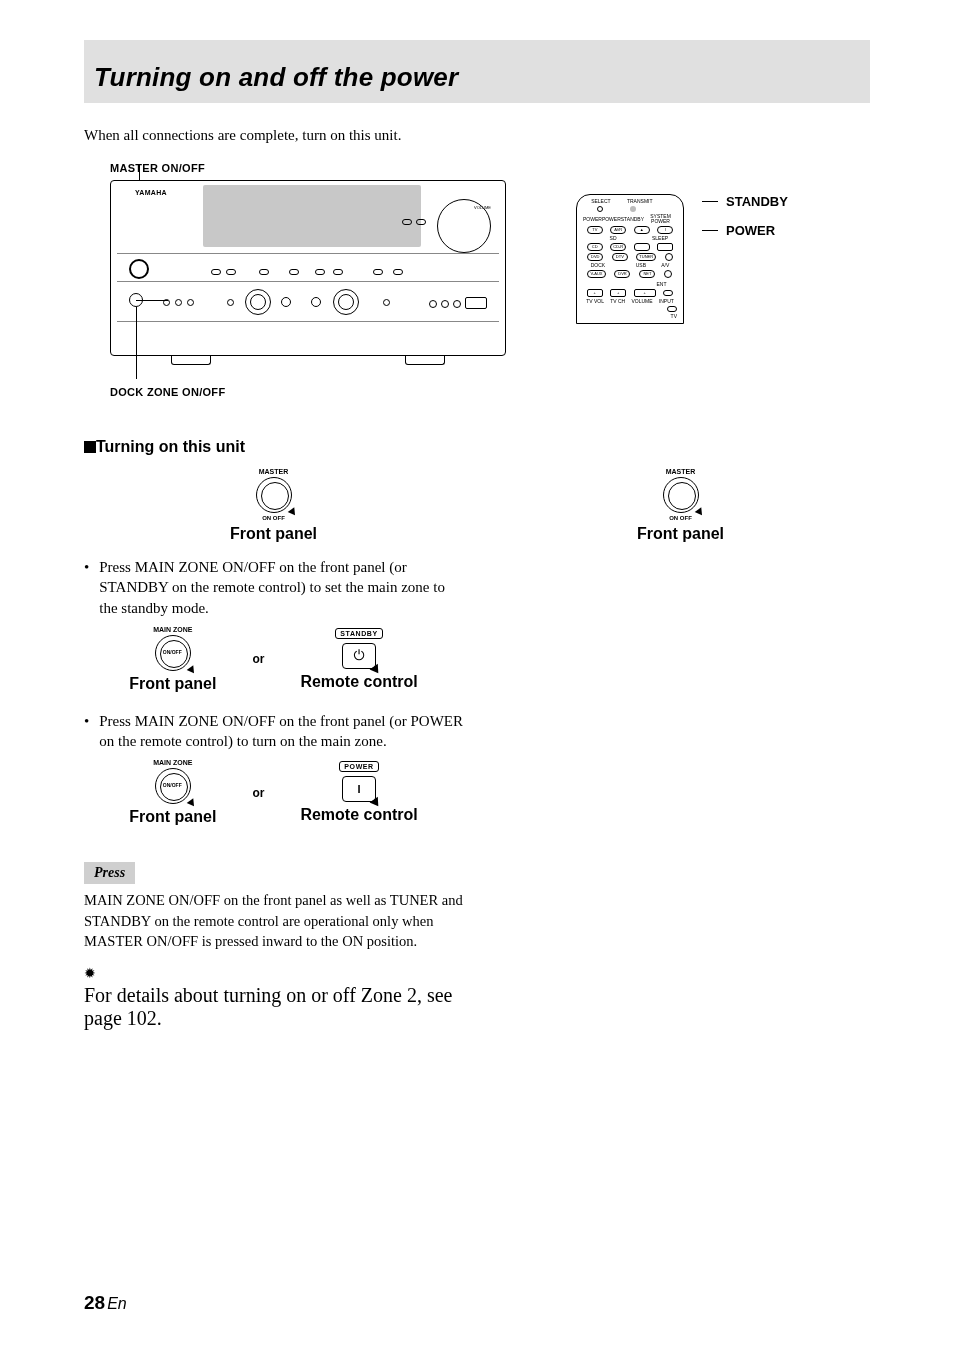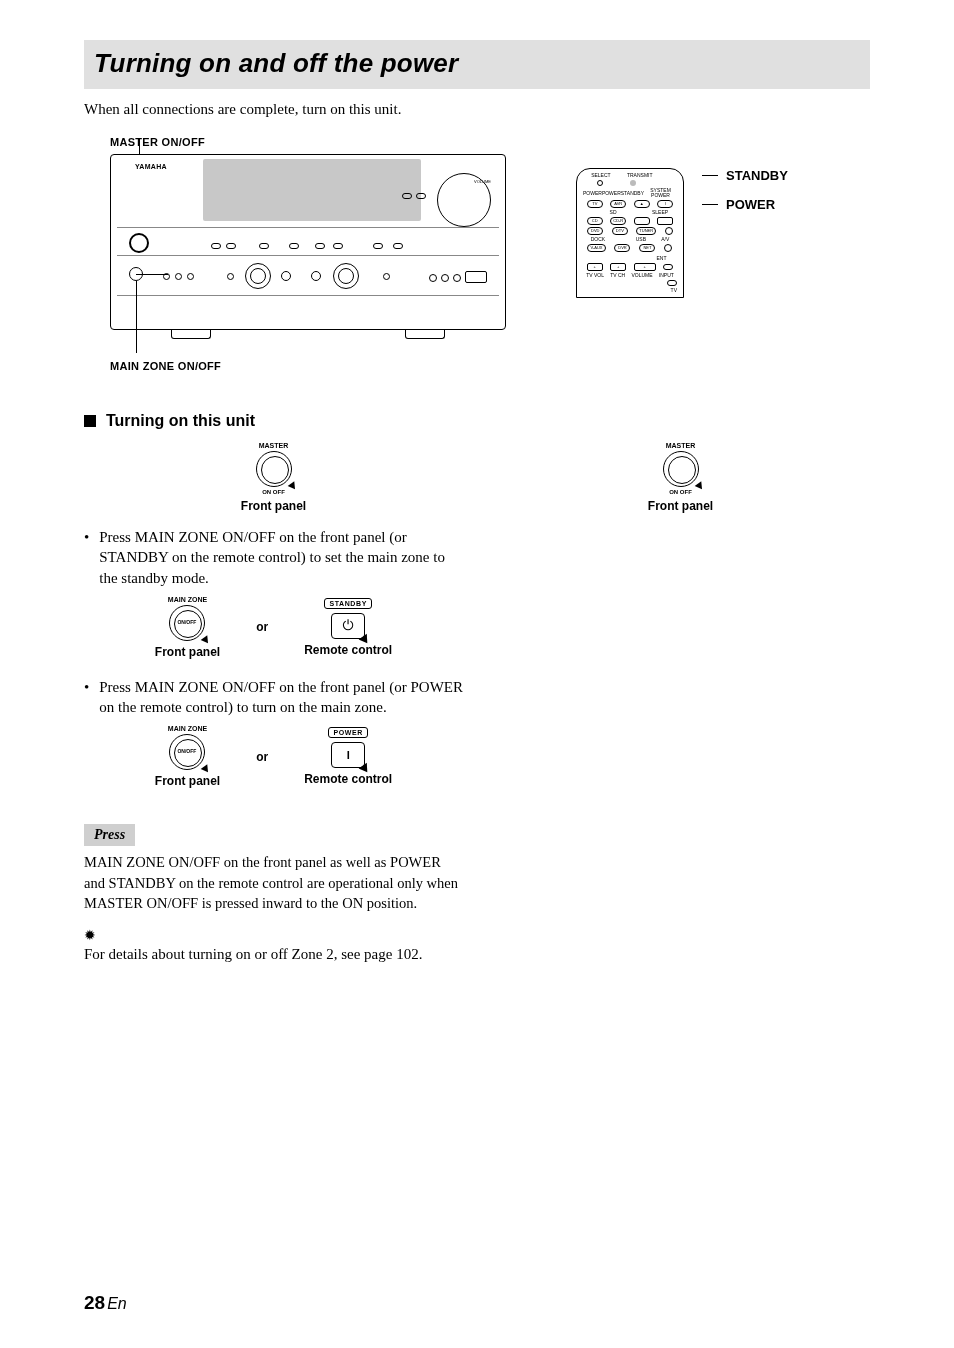--- a/index.html
+++ b/index.html
@@ -1,20 +1,20 @@
 <!DOCTYPE html>
 <html><head>
 <meta charset="utf-8">
 <style>
   *{box-sizing:border-box;margin:0;padding:0}
   body{font-family:"Times New Roman",Times,serif;color:#000;background:#fff;width:954px;margin:0 auto}
   .page{padding:40px 84px 40px 84px;position:relative;min-height:1348px}
   .running-head{background:#000;color:#fff;padding:2px 8px;margin-bottom:30px}
   .running-head span{font-family:Arial,Helvetica,sans-serif;font-weight:bold;font-style:italic;font-size:11px;letter-spacing:.5px}
-  .title{background:#e0e0e0;padding:8px 10px 10px;margin-bottom:12px}
+  .title{background:#e0e0e0;padding:22px 10px 10px;margin-bottom:24px}
   .title span{font-family:Arial,Helvetica,sans-serif;font-weight:bold;font-style:italic;font-size:26px;letter-spacing:.2px}
   .intro{font-size:15px;margin-bottom:18px}
   .label{font-family:Arial,Helvetica,sans-serif;font-size:11px;font-weight:bold;letter-spacing:.3px}
   .fig-row{display:flex;align-items:flex-start;gap:70px}
   .panel-block{display:flex;flex-direction:column;align-items:center}
 
   
   .panel{width:396px;height:176px;border:1px solid #000;border-radius:4px;position:relative}
   .logo{position:absolute;top:8px;left:24px;font-family:Arial,Helvetica,sans-serif;font-size:7px;font-weight:bold;letter-spacing:.3px}
   .display{position:absolute;top:4px;left:92px;width:218px;height:62px;background:#c8c8c8;border-radius:2px}
@@ -29,41 +29,41 @@
 
   
   .remote-top{width:108px;border:1px solid #000;border-radius:14px 14px 0 0;padding:4px 6px 2px;font-family:Arial,Helvetica,sans-serif;font-size:5px;text-align:center;line-height:1}
   .remote-top .brow{display:flex;justify-content:space-around;align-items:center;margin-bottom:2px}
   .rbtn{border:1px solid #000;border-radius:7px;min-width:16px;height:8px;display:flex;align-items:center;justify-content:center;font-size:4px;padding:0 2px}
   .remote-callouts{display:flex;flex-direction:column;gap:14px;font-family:Arial,Helvetica,sans-serif;font-size:13px;font-weight:bold}
 
   
   .cols{display:flex;gap:28px;margin-top:40px}
   .col{flex:1;min-width:0}
-  .h3{display:flex;align-items:center;gap:10px;font-family:Arial,Helvetica,sans-serif;font-size:16px;font-weight:bold;margin-bottom:12px}
+  .h3{display:flex;align-items:center;font-family:Arial,Helvetica,sans-serif;font-size:16px;font-weight:bold;margin-bottom:12px}
   .sqbullet{width:12px;height:12px;background:#000;flex-shrink:0}
   .lead{font-family:Arial,Helvetica,sans-serif;font-size:13px;font-weight:bold;line-height:1.35;margin-bottom:14px}
   .bullet{display:flex;gap:10px;font-size:15px;line-height:1.35;margin-bottom:8px}
   .bullet .b{flex:1}
   .subfig{display:flex;align-items:center;justify-content:center;gap:36px;margin:8px 0 18px}
-  .cap{font-family:Arial,Helvetica,sans-serif;font-size:12px;font-weight:bold;text-align:left;margin-top:4px}
+  .cap{font-family:Arial,Helvetica,sans-serif;font-size:16px;font-weight:bold;text-align:left;margin-top:4px}
   .tinyknob{width:36px;height:36px;border:1px solid #000;border-radius:50%;position:relative}
   .tinyknob:after{content:"";position:absolute;width:26px;height:26px;border:1px solid #000;border-radius:50%;top:4px;left:4px}
   .onoff{font-family:Arial,Helvetica,sans-serif;font-size:6px;font-weight:bold;text-align:center;margin-top:2px}
   .masterlabel{font-family:Arial,Helvetica,sans-serif;font-size:7px;font-weight:bold;text-align:center;margin-bottom:2px}
   .mainzone{font-family:Arial,Helvetica,sans-serif;font-size:7px;font-weight:bold;text-align:center;margin-bottom:2px}
   .or{font-family:Arial,Helvetica,sans-serif;font-size:12px;font-weight:bold}
   .remotebtn{display:flex;flex-direction:column;align-items:center}
   .remotebtn .o{border:1.4px solid #000;border-radius:3px;padding:1px 4px;font-family:Arial,Helvetica,sans-serif;font-size:7px;font-weight:bold;letter-spacing:.6px;margin-bottom:4px}
   .remotebtn .b{width:34px;height:26px;border:1px solid #000;border-radius:4px;display:flex;align-items:center;justify-content:center;position:relative;font-size:14px}
   .arrow{position:absolute;right:-6px;bottom:-6px;width:0;height:0;border-left:5px solid transparent;border-right:5px solid transparent;border-top:8px solid #000;transform:rotate(-35deg)}
   .knob-arrow{position:absolute;right:-6px;bottom:-4px;width:0;height:0;border-left:4px solid transparent;border-right:4px solid transparent;border-top:7px solid #000;transform:rotate(-35deg)}
   .noteflag{display:inline-block;background:#cfcfcf;padding:3px 10px;font-family:"Times New Roman",serif;font-style:italic;font-weight:bold;font-size:14px;margin:18px 0 6px}
   .notetext{font-size:14.5px;line-height:1.4;margin-bottom:14px}
-  .tip{font-size:15px}
+  .tip{font-size:20px}
   .star{font-size:14px;margin:2px 0}
   .pagenum{position:absolute;bottom:34px;left:84px;font-family:Arial,Helvetica,sans-serif}
   .pagenum .n{font-size:19px;font-weight:bold}
   .pagenum .lang{font-size:16px;font-style:italic;margin-left:2px}
 </style>
 </head>
 <body>
 
 <div class="page">
 
@@ -119,21 +119,21 @@
           <div style="position:absolute;top:140px;left:6px;right:6px;height:1px;background:#888"></div>
 
           <div class="foot" style="left:60px"></div>
           <div class="foot" style="right:60px"></div>
 
           <div class="leadline" style="top:-16px;left:28px;width:1px;height:16px"></div>
 
           <div class="leadline" style="bottom:-24px;left:25px;width:1px;height:72px"></div>
           <div class="leadline" style="top:119px;left:25px;width:32px;height:1px"></div>
         </div>
-        <div class="label" style="margin-top:30px;align-self:flex-start;margin-left:0">MAIN ZONE ON/OFF</div>
+        <div class="label" style="margin-top:30px;align-self:flex-start;margin-left:0">DOCK ZONE ON/OFF</div>
       </div>
 
       <div style="display:flex;align-items:flex-start;gap:18px;margin-top:14px">
         <div class="remote-top">
           <div class="brow">
               <span>SELECT</span>
               <span>TRANSMIT</span>
               <span></span>
             </div>
           <div class="brow">
@@ -276,21 +276,21 @@
         </div>
         <div class="or">or</div>
         <div class="remotebtn">
           <span class="o">POWER</span>
           <span class="b" style="font-weight:bold;font-family:Arial;font-size:11px">I<span class="arrow"></span></span>
           <div class="cap">Remote control</div>
         </div>
       </div>
 
       <div class="noteflag">Press</div>
-      <p class="notetext">MAIN ZONE ON/OFF on the front panel as well as POWER and STANDBY on the remote control are operational only when MASTER ON/OFF is pressed inward to the ON position.</p>
+      <p class="notetext">MAIN ZONE ON/OFF on the front panel as well as TUNER and STANDBY on the remote control are operational only when MASTER ON/OFF is pressed inward to the ON position.</p>
       <div class="star">✹</div>
       <p class="tip">For details about turning on or off Zone 2, see page 102.</p>
     </div>
 
     <div class="col">
 
       <div style="display:flex;flex-direction:column;align-items:center;margin-top:30px">
         <div class="masterlabel">MASTER</div>
         <div class="tinyknob">
             <span class="knob-arrow"></span>

